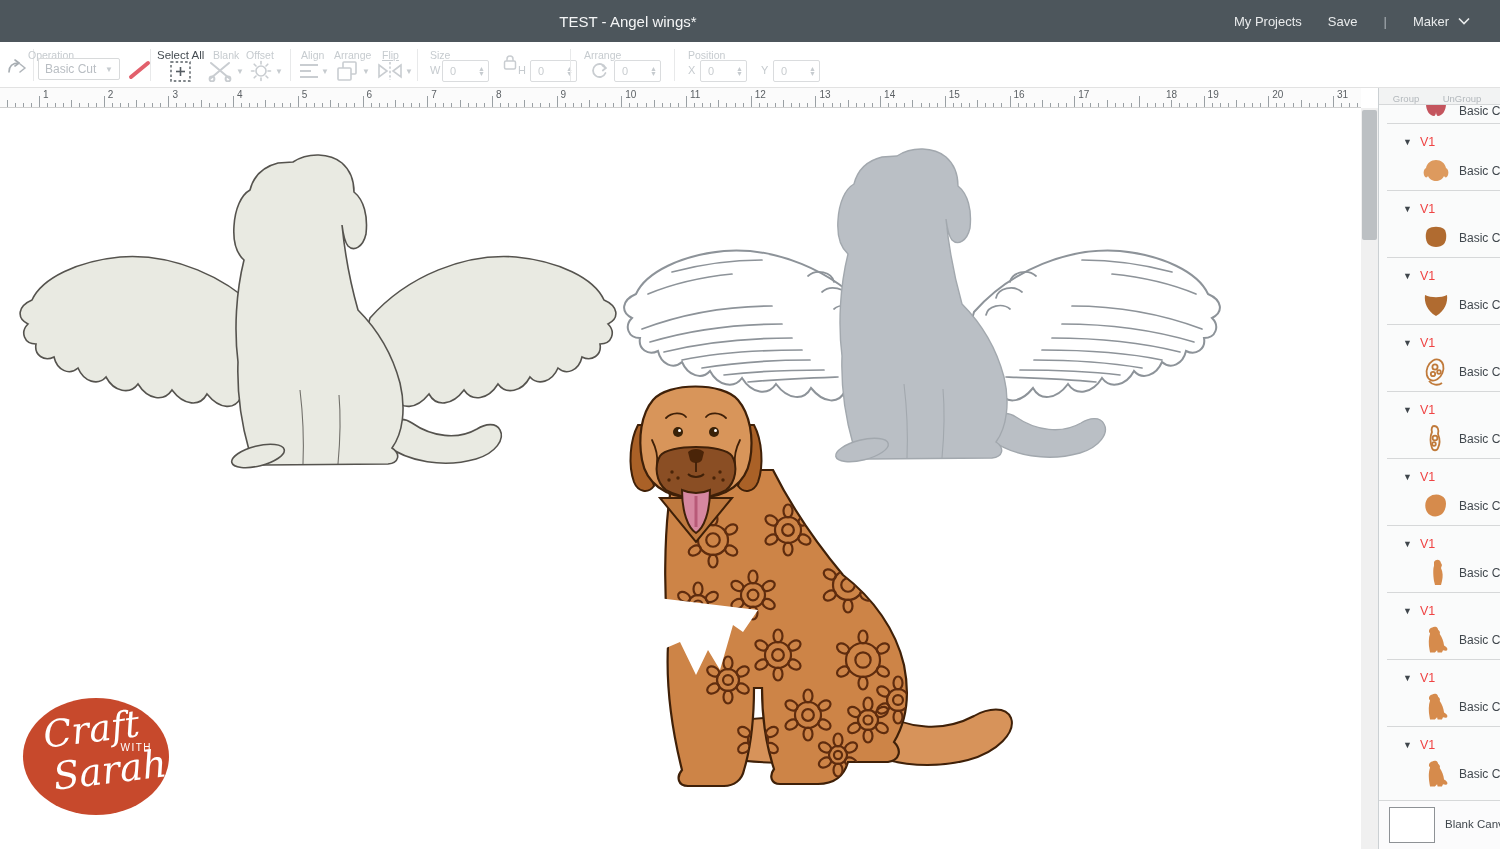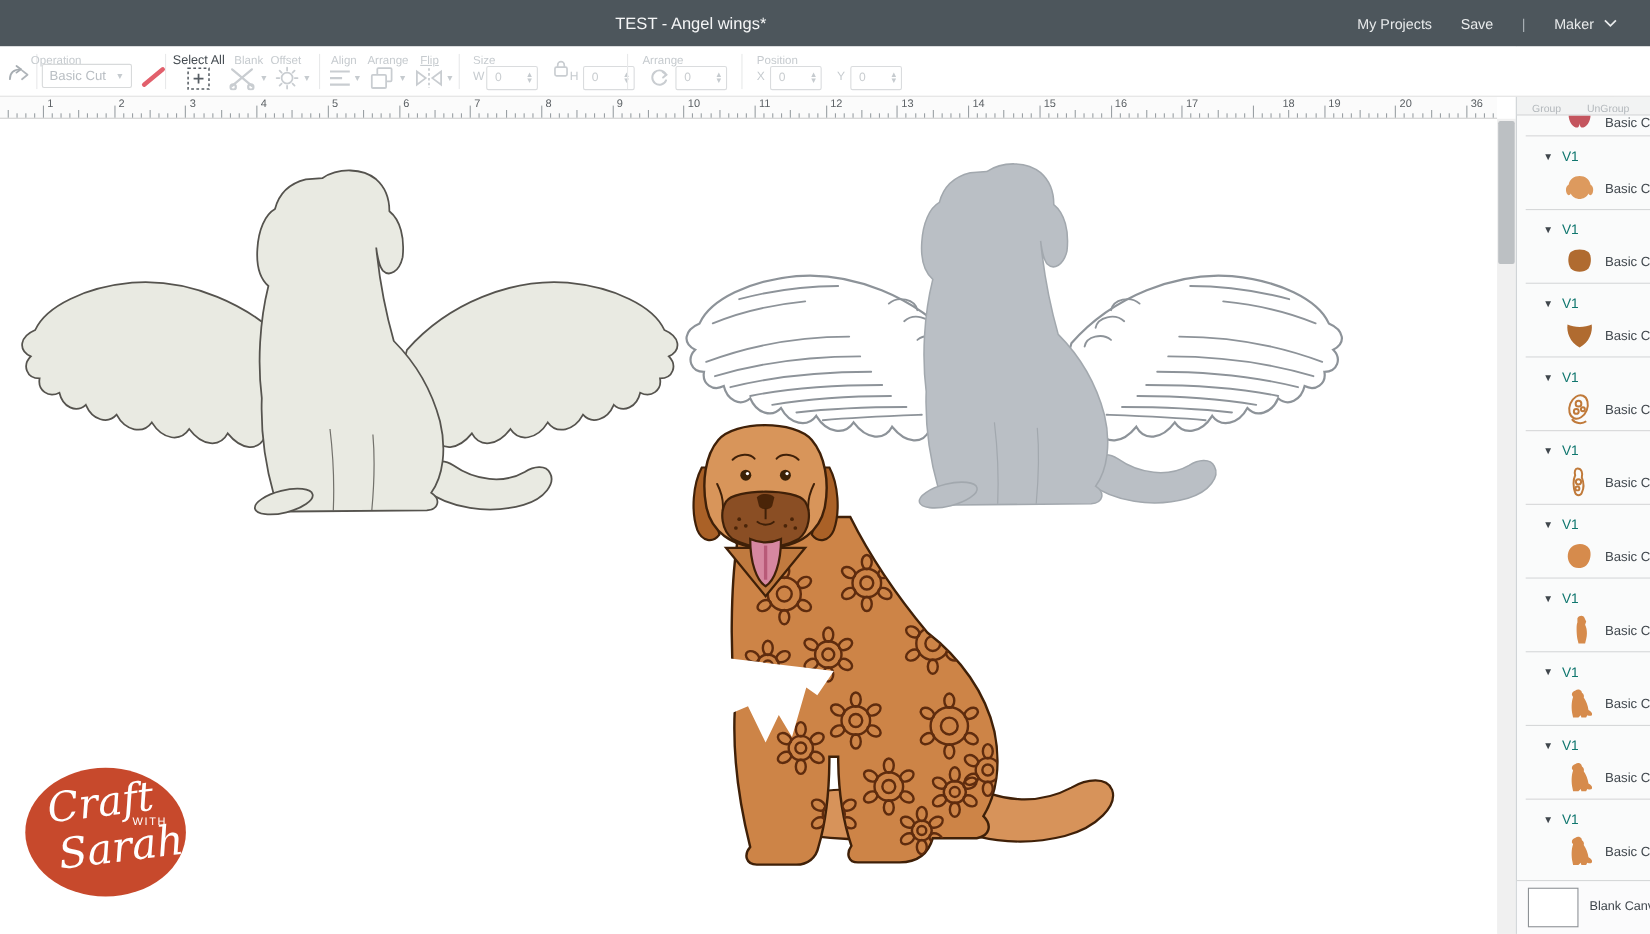--- a/index.html
+++ b/index.html
@@ -55,21 +55,21 @@
             border-left:1px solid #cbd0d3; z-index:10; }
   .layers-head { position:absolute; left:0; top:0; width:200px; height:63px; background:#f2f3f3;
                  border-bottom:1px solid #d6d8d9; z-index:3; }
   .layers-title { position:absolute; left:0; top:4px; width:122px; text-align:center; font-size:13px; color:#40474d; }
   .layers-title-line { position:absolute; left:0; top:22px; width:200px; height:1px; background:#dadcdd; }
   .grp-btn { position:absolute; top:26px; width:54px; text-align:center; cursor:pointer; }
   .grp-btn .lbl { display:block; margin-top:1px; font-size:9.5px; color:#b3b8bc; }
   .layer-divider { position:absolute; left:8px; width:192px; height:1px; background:#d6d8d9; }
   .v1-row { position:absolute; left:24px; display:flex; align-items:center; gap:8px; cursor:pointer; }
   .v1-caret { font-size:9px; color:#3f464c; }
-  .v1-name { font-size:12.5px; color:#0f766e; }
+  .v1-name { font-size:12.5px; color:#ef4444; }
   .layer-row { position:absolute; left:40px; display:flex; align-items:center; cursor:pointer; }
   .layer-thumb { width:34px; height:30px; display:flex; align-items:center; justify-content:center; }
   .layer-label { margin-left:6px; font-size:12px; color:#40474d; white-space:nowrap; }
   .blank-row { position:absolute; left:0; top:758px; width:200px; height:49px; background:#fbfbfc;
                border-top:1px solid #d6d8d9; }
   .blank-box { position:absolute; left:10px; top:6px; width:46px; height:36px; background:#fff; border:1px solid #8e9296; }
   .blank-label { position:absolute; left:66px; top:17px; font-size:11.5px; color:#40474d; white-space:nowrap; }
 
   
   .logo { position:absolute; left:23px; top:698px; width:146px; height:117px; background:#c7492c;
@@ -445,21 +445,21 @@
       <div class="tick" style="left: 1268.3px; height: 11px;"></div>
       <div class="num" style="left: 1272.3px;">20</div>
       <div class="tick" style="left: 1276.39px; height: 4px;"></div>
       <div class="tick" style="left: 1284.47px; height: 4px;"></div>
       <div class="tick" style="left: 1292.56px; height: 4px;"></div>
       <div class="tick" style="left: 1300.65px; height: 7px;"></div>
       <div class="tick" style="left: 1308.74px; height: 4px;"></div>
       <div class="tick" style="left: 1316.83px; height: 4px;"></div>
       <div class="tick" style="left: 1324.91px; height: 4px;"></div>
       <div class="tick" style="left: 1333px; height: 11px;"></div>
-      <div class="num" style="left: 1337px;">36</div>
+      <div class="num" style="left: 1337px;">31</div>
       <div class="tick" style="left: 1341.09px; height: 4px;"></div>
       <div class="tick" style="left: 1349.17px; height: 4px;"></div>
       <div class="tick" style="left: 1357.26px; height: 4px;"></div>
     </div>
 
   <div class="canvas">
     <svg width="1361" height="741" viewBox="0 0 1361 741">
       <defs>
 
         <path id="dogBody" d="M285,12 C300,2 322,3 334,13 C342,20 346,31 346,42 C356,50 360,66 358,84 C355,97 346,102 340,96 C336,91 335,83 334,75 C337,105 342,132 350,160 C368,178 384,203 392,233 C398,258 395,283 384,298 C393,304 391,313 380,314 L255,315 C243,315 238,308 241,300 C233,272 229,240 230,212 C226,180 228,142 236,110 C228,103 225,90 226,76 C227,59 233,45 242,40 C246,24 258,16 270,13 Z"></path>

